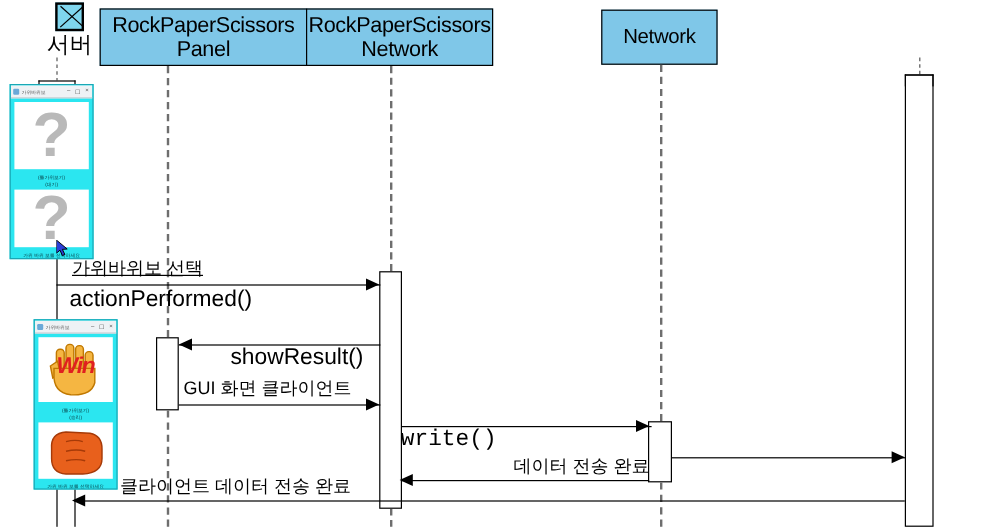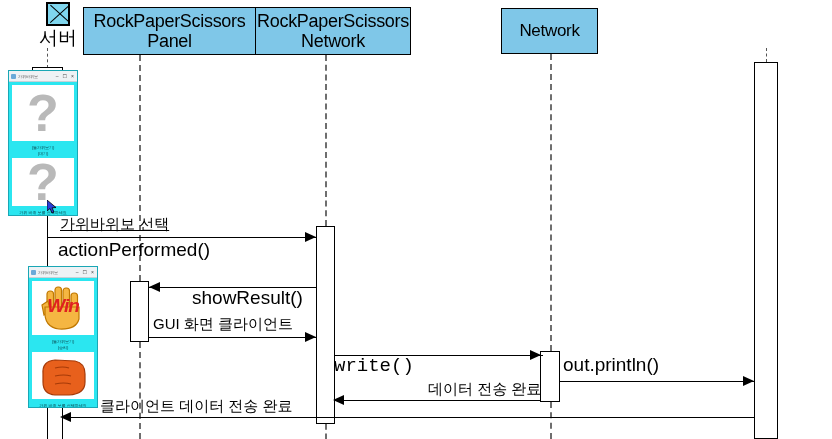--- a/index.html
+++ b/index.html
@@ -181,21 +181,20 @@
   <div class="msg big" style="left:192px; top:288px;">showResult()</div>
 
   <div class="msg ko" style="left:153px; top:314px;">GUI 화면 클라이언트</div>
   <div class="hline" style="left:149px; top:337px; width:168px;"></div>
   <div class="arrow-r" style="left:305px; top:332px;"></div>
 
   <div class="hline" style="left:335px; top:355px; width:208px;"></div>
   <div class="arrow-r" style="left:530px; top:350px;"></div>
   <div class="msg big" style="left:334px; top:357px;font-family:Liberation Mono, monospace;">write()</div>
 
-  <div class="msg big" style="left:563px; top:355px;">out.println()</div>
   <div class="hline" style="left:560px; top:381px; width:195px;"></div>
   <div class="arrow-r" style="left:743px; top:376px;"></div>
 
   <div class="msg ko" style="left:428px; top:379px;">데이터 전송 완료</div>
   <div class="hline" style="left:335px; top:400px; width:206px;"></div>
   <div class="arrow-l" style="left:333px; top:395px;"></div>
 
   <div class="msg ko" style="left:100px; top:396px;">클라이언트 데이터 전송 완료</div>
   <div class="hline" style="left:62px; top:417px; width:692px;"></div>
   <div class="arrow-l" style="left:60px; top:412px;"></div>

